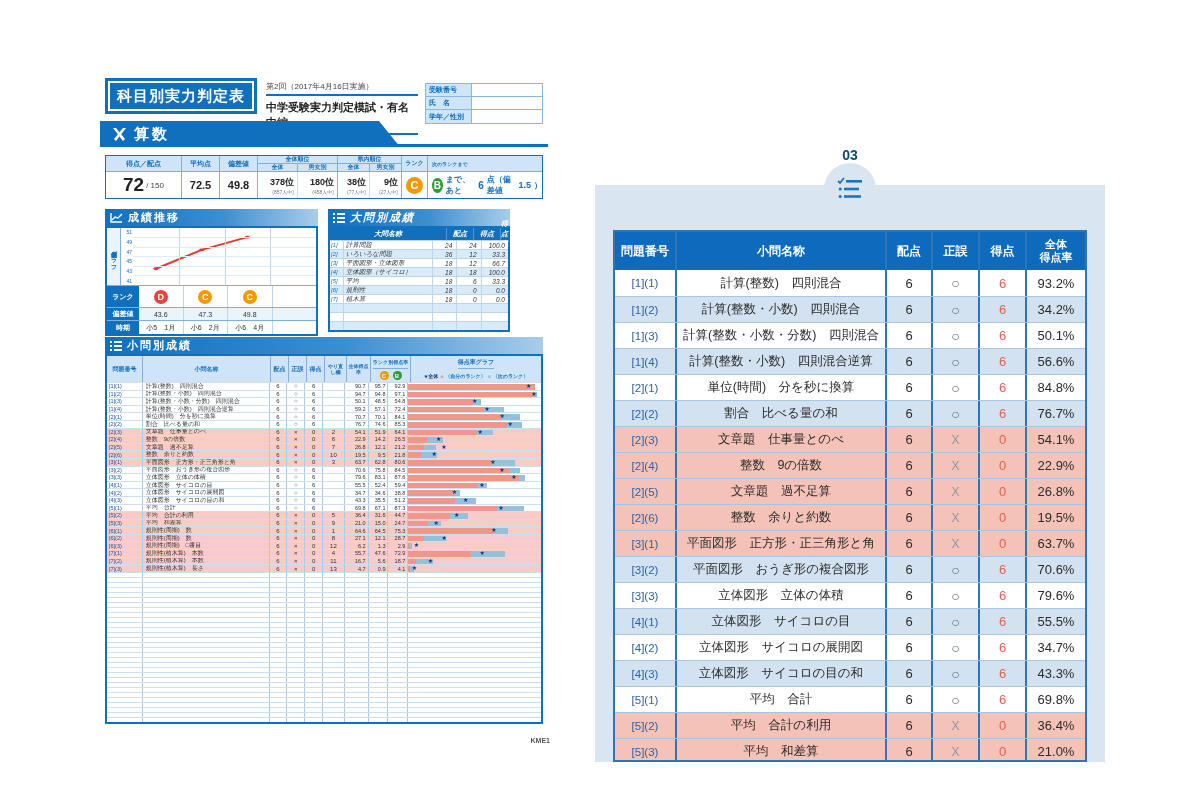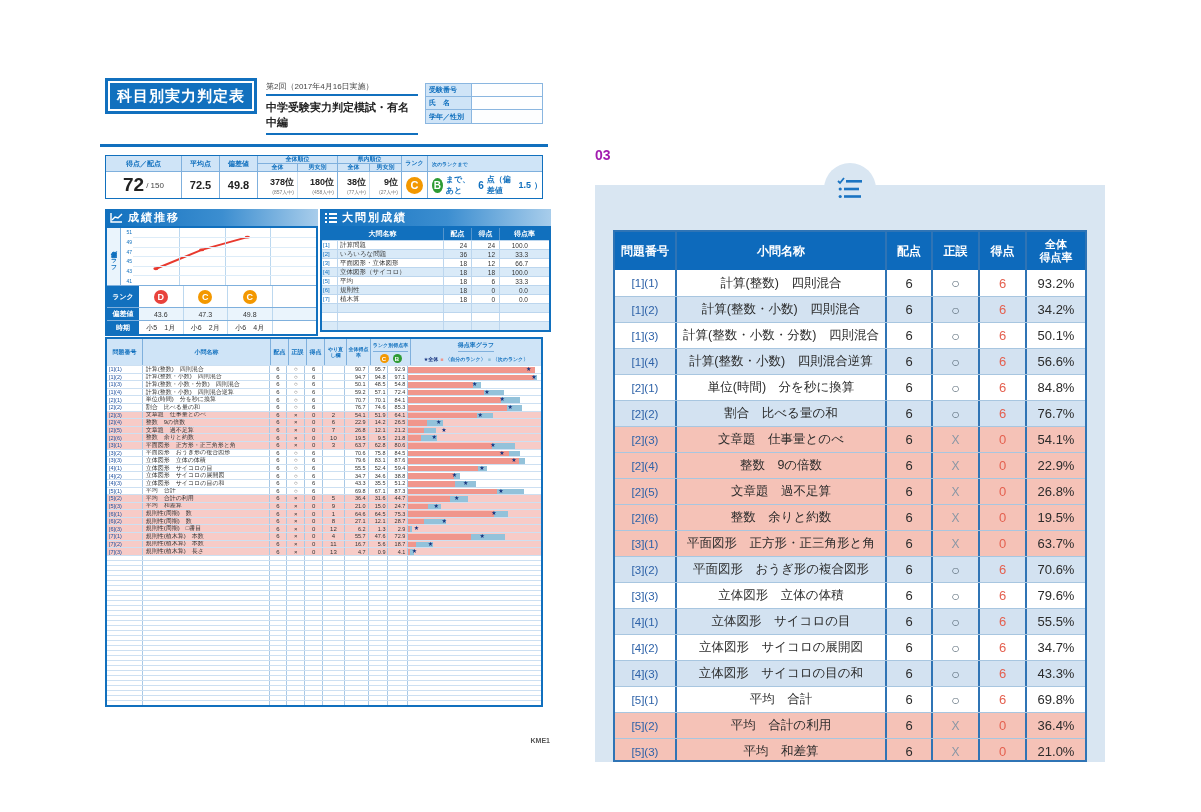--- a/index.html
+++ b/index.html
@@ -73,21 +73,21 @@
   .trend-row { display:flex; border-bottom:1px solid #7fb0dd; }
   .trend-row:last-child { border-bottom:none; }
   .trend-rlabel { width:32px; background:#1170be; color:#fff; font-size:7px; font-weight:bold;
     display:flex; align-items:center; justify-content:center; }
   .trend-cell { flex:1; display:flex; align-items:center; justify-content:center;
     border-right:1px solid #bcd8ef; font-size:7px; color:#333; background:#fff; }
   .trend-cell:last-child { border-right:none; }
   .trend-row.tinted .trend-cell { background:#eaf4fc; }
 
   
-  .major { position:absolute; left:220px; top:134px; width:231px; }
+  .major { position:absolute; left:228px; top:134px; width:182px;font-style:italic; }
   .major-tbl { border:2px solid #1170be; background:#fff; }
   .mjh { display:flex; height:12px; background:#1170be; color:#fff; font-size:7px; font-weight:bold; }
   .mjh div { display:flex; align-items:center; justify-content:center; border-right:1px solid #5595cc; }
   .mjh div:last-child { border-right:none; }
   .mjrow { display:flex; height:9px; border-top:1px solid #bcd6ee; font-size:6.5px; color:#333; }
   .mjrow.alt { background:#d9eaf8; }
   .mjc { display:flex; align-items:center; border-right:1px solid #bcd6ee; }
   .mjc:last-child { border-right:none; }
   .mj-no { width:16px; color:#1170be; font-size:6px; padding-left:1px; }
   .mj-name { width:106px; padding-left:2px; }
@@ -113,22 +113,22 @@
   .mn-cb { width:20px; justify-content:flex-end; padding-right:2px; font-size:5.5px; }
   .mn-graph { width:134px; position:relative; border-right:none; }
   .bar-pink { position:absolute; left:0; top:1px; height:5.6px; background:#f0968c; }
   .bar-blue { position:absolute; top:1px; height:5.6px; background:#93c2da; }
   .bar-star { position:absolute; top:-1px; font-size:6px; color:#16337f; transform:translateX(-50%); }
   .mn-empty { height:5px; }
   .kme { position:absolute; right:10px; top:662px; font-size:7px; font-weight:bold; color:#555; }
 
   
   .right-panel { position:absolute; left:595px; top:185px; width:510px; height:577px; background:#d9e6f2; }
-  .page-num { position:absolute; left:0; right:0; top:-38px; 
-    color:#a21caf; font-weight:bold; font-size:14px; }
+  .page-num { position:absolute; left:0; right:0; top:-38px; text-align:center;
+    color:#0c4a6e; font-weight:bold; font-size:14px; }
   .badge-circle { position:absolute; left:50%; top:-22px; transform:translateX(-50%);
     width:52px; height:52px; border-radius:50%; background:#d9e6f2;
     display:flex; align-items:center; justify-content:center; }
   .panel-title { position:absolute; left:0; right:0; top:25px; text-align:center;
     color:#1b74c2; font-weight:bold; font-size:15px; letter-spacing:1px; }
 
   .rtable { position:absolute; left:18px; top:45px; width:474px; height:532px;
     border:2px solid #2f74b5; overflow:hidden; background:#fff; }
   .rhead { display:flex; height:38px; background:#0d6abc; color:#fff; font-weight:bold; font-size:12px; }
   .rhc { display:flex; flex-direction:column; align-items:center; justify-content:center;
@@ -171,20 +171,27 @@
       <div class="cand-row">
         <div class="cand-label">氏　名</div>
         <div class="cand-value"></div>
       </div>
       <div class="cand-row">
         <div class="cand-label">学年／性別</div>
         <div class="cand-value"></div>
       </div>
     </div>
 
+  <div class="subject-banner">
+    <svg class="ic" width="15" height="15" viewBox="0 0 15 15">
+      <polygon points="1,1 4,1 13,12 11,14" fill="#fff"></polygon>
+      <polygon points="14,1 11,1 2,12 4,14" fill="#fff"></polygon>
+    </svg>
+    <span>算数</span>
+  </div>
   <div class="subject-underline"></div>
 
   <div class="summary">
     <div class="sum-col" style="width:76px">
       <div class="sum-head">得点／配点</div>
       <div class="sum-val">
         <span class="big-score">72</span>
         <span class="small-max">/ 150</span>
       </div>
     </div>
@@ -393,20 +400,31 @@
             <div class="mjc mj-name"></div>
             <div class="mjc mj-num"></div>
             <div class="mjc mj-num"></div>
             <div class="mjc mj-rate"></div>
           </div>
         </div>
     </div>
   </div>
 
   <div class="minor">
+    <div class="banner">
+      <svg class="ic" width="12" height="11" viewBox="0 0 12 11">
+        <rect x="0" y="1" width="2" height="2" fill="#fff"></rect>
+          <rect x="4" y="1" width="8" height="2" fill="#fff"></rect>
+        <rect x="0" y="5" width="2" height="2" fill="#fff"></rect>
+          <rect x="4" y="5" width="8" height="2" fill="#fff"></rect>
+        <rect x="0" y="9" width="2" height="2" fill="#fff"></rect>
+          <rect x="4" y="9" width="8" height="2" fill="#fff"></rect>
+      </svg>
+      <span>小問別成績</span>
+    </div>
     <div class="minor-tbl">
       <div class="mnh" style="height:26px">
         <div class="mnh-c" style="width:36px">問題番号</div>
         <div class="mnh-c" style="width:128px">小問名称</div>
         <div class="mnh-c" style="width:18px">配点</div>
         <div class="mnh-c" style="width:18px">正誤</div>
         <div class="mnh-c" style="width:18px">得点</div>
         <div class="mnh-c" style="width:22px;font-size:5px">やり直し欄</div>
         <div class="mnh-c" style="width:24px;font-size:5px">全体得点率</div>
         <div class="mnh-c mnh-stack" style="width:40px;padding:0">

